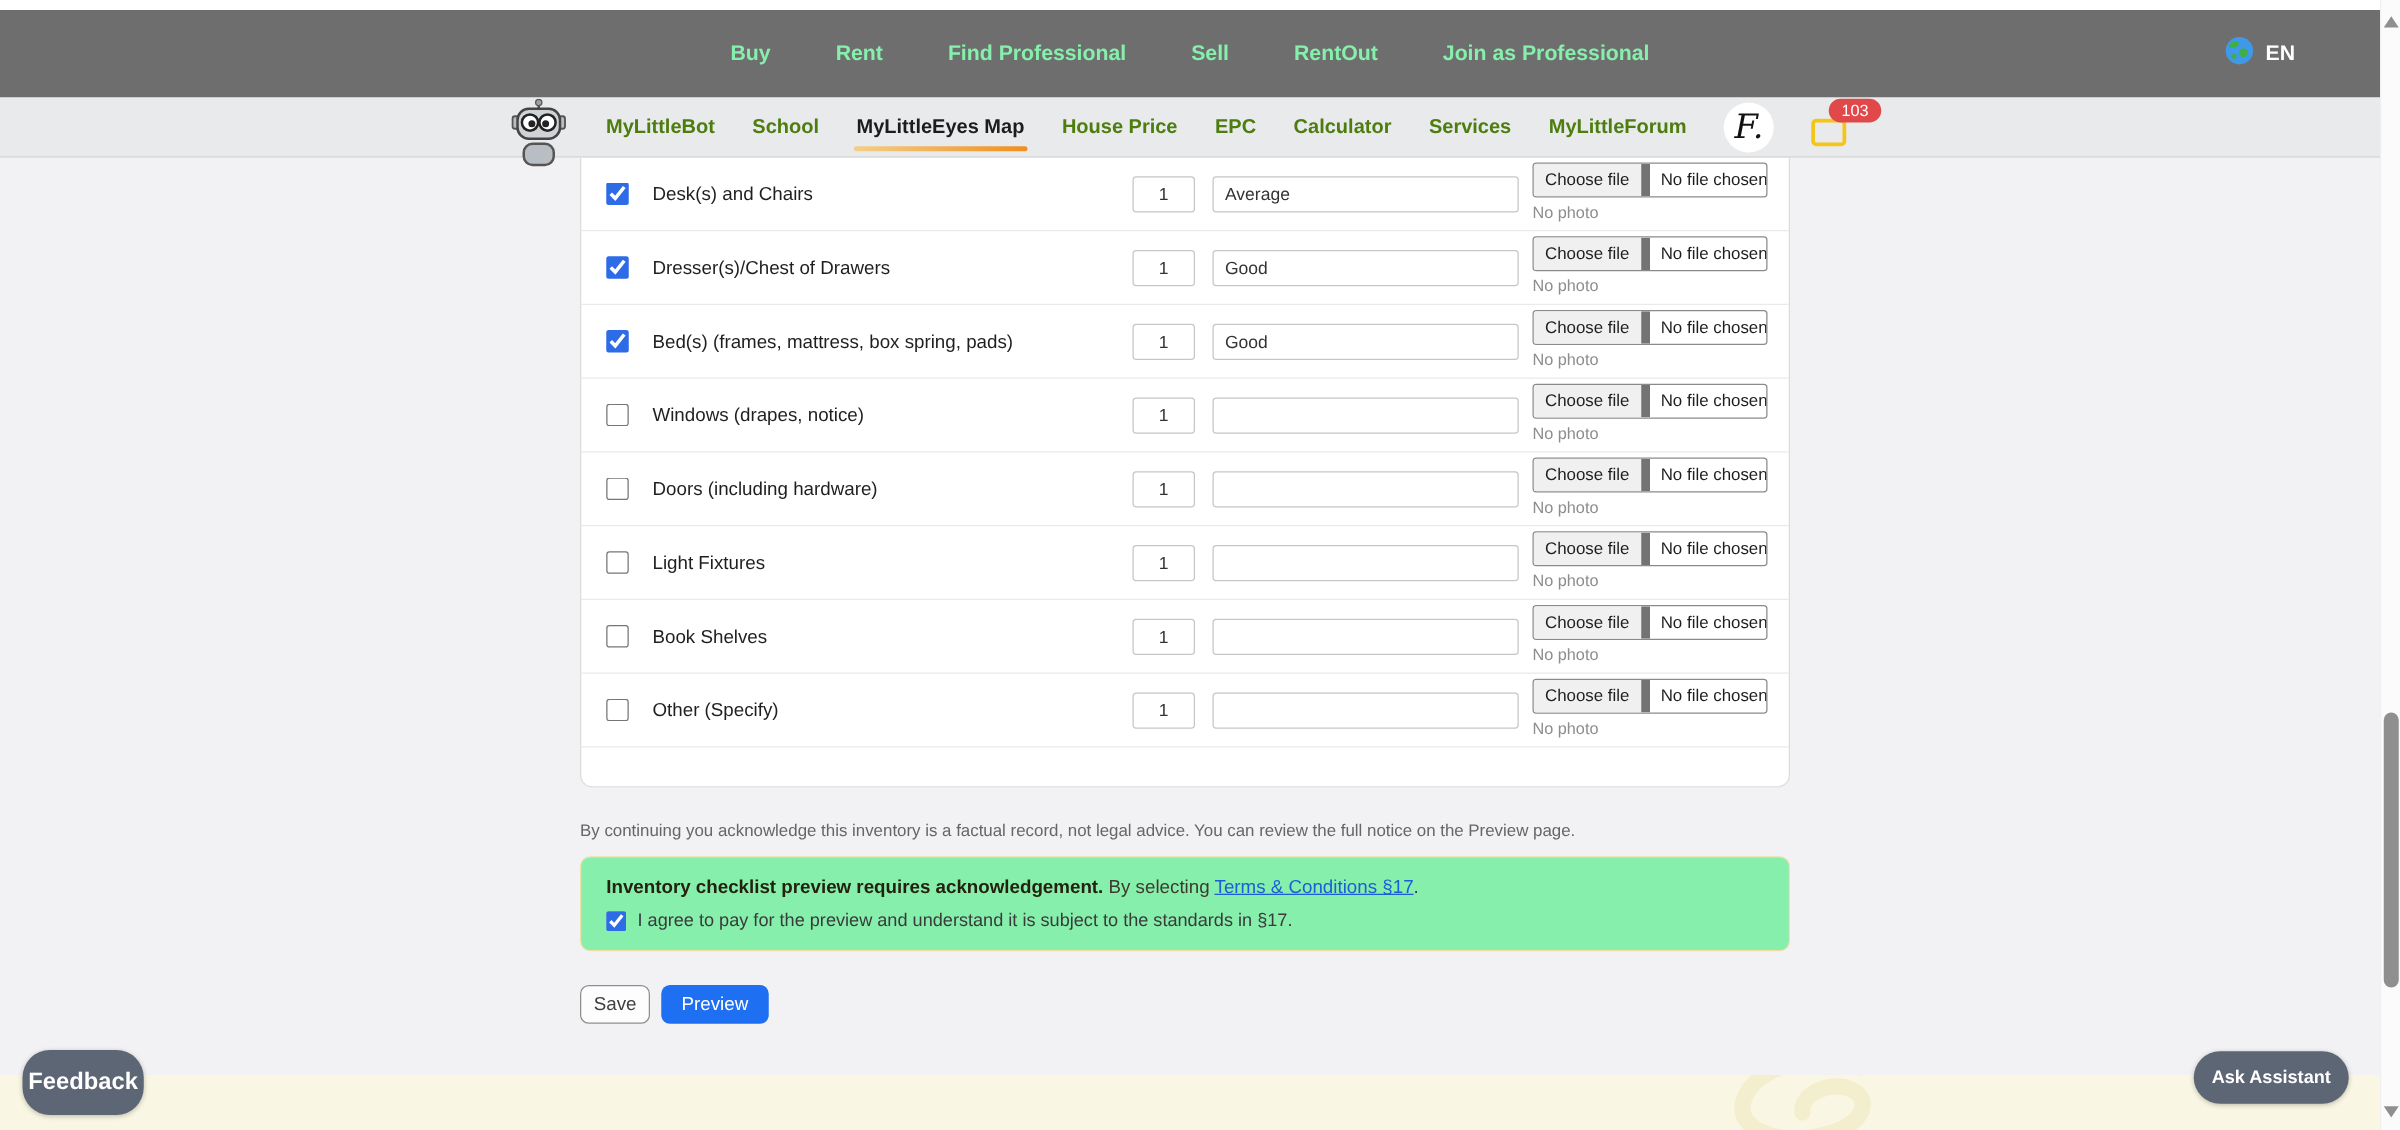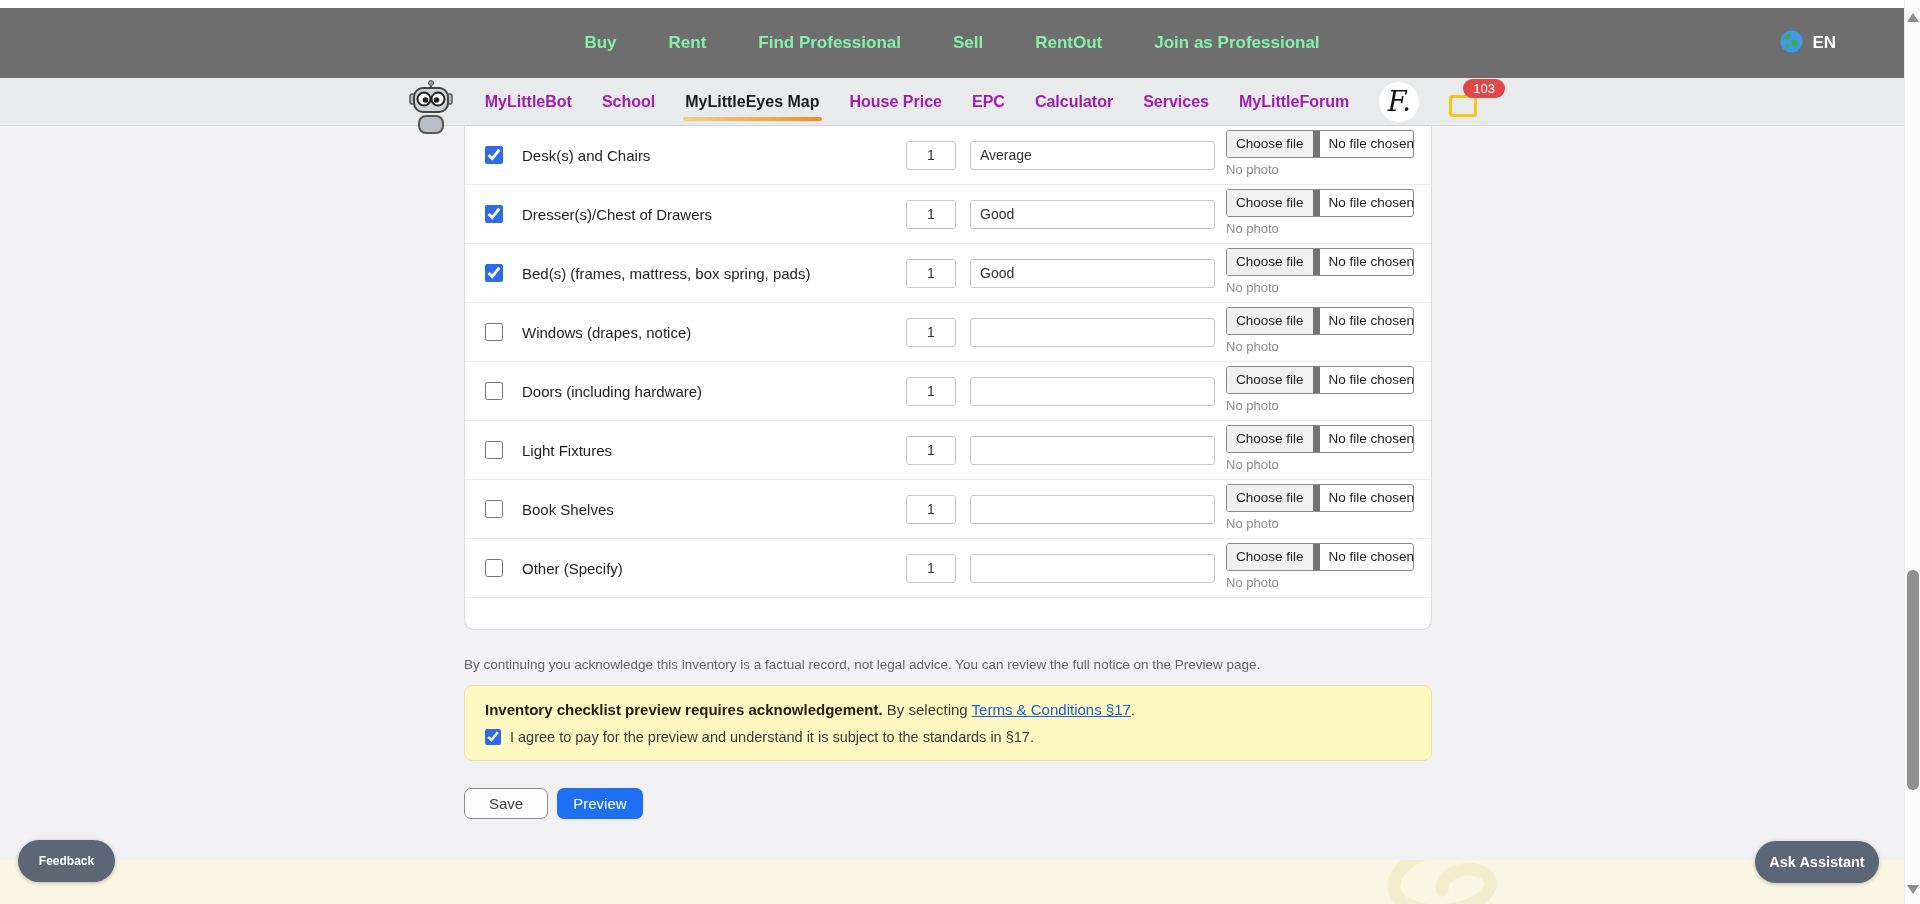--- a/index.html
+++ b/index.html
@@ -25,21 +25,21 @@
   .logo-eyes { margin-left:4px; position:relative; top:2px; }
   .lang { position:absolute; right:68px; display:flex; align-items:center; gap:9px; }
   .lang-label { color:#ffffff; font-size:17px; font-weight:700; }
 
   
   .subnav {
     height:48px; width:1904px; background:#e9eaec; border-bottom:1px solid #d6d6d6;
     display:flex; align-items:center; justify-content:center; gap:30px;
     position:relative; z-index:3;
   }
-  .subnav-item { font-size:16px; font-weight:700; color:#a21caf; cursor:pointer; position:relative; white-space:nowrap; }
+  .subnav-item { font-size:16px; font-weight:700; color:#4d7c0f; cursor:pointer; position:relative; white-space:nowrap; }
   .subnav-item.active { color:#1c1c1c; }
   .subnav-item.active::after {
     content:""; position:absolute; left:-2px; right:-2px; bottom:-10px; height:4px; border-radius:2px;
     background:linear-gradient(90deg,#f3cf8a,#ef8f1f);
   }
   .robot { position:relative; top:8px; margin-right:2px; cursor:pointer; }
   .monogram {
     width:40px; height:40px; border-radius:50%; background:#ffffff;
     display:flex; align-items:center; justify-content:center;
     font-family:"DejaVu Serif", serif; font-style:italic; font-size:27px; color:#111;
@@ -74,47 +74,47 @@
     display:flex; align-items:stretch; border:1px solid #8a8a8a; border-radius:3px;
     height:28px; background:#ffffff; font-size:13.5px; cursor:pointer; overflow:hidden;
   }
   .file-btn { background:#f0f0f0; border-right:7px solid #737373; padding:0 9px; display:flex; align-items:center; color:#1e1e1e; white-space:nowrap; }
   .file-status { padding:0 9px; display:flex; align-items:center; color:#1e1e1e; white-space:nowrap; }
   .no-photo { font-size:13px; color:#8d8d8d; margin-top:4px; }
 
   .legal-note { margin-top:27px; font-size:13.5px; color:#666666; }
 
   .ack-box {
-    margin-top:13px; background:#fef9c3; border:1px solid #f0e0a8; border-radius:8px;
+    margin-top:13px; background:#86efac; border:1px solid #f0e0a8; border-radius:8px;
     padding:15px 20px;
   }
   .ack-line1 { font-size:15px; color:#3e3a2e; }
   .ack-bold { font-weight:700; color:#25210f; }
   .ack-link { color:#1a5ed8; text-decoration:underline; cursor:pointer; }
   .ack-line2 { margin-top:11px; display:flex; align-items:center; font-size:14.5px; color:#3a3a3a; }
   .ack-line2 input[type=checkbox] { width:16px; height:16px; accent-color:#2e6be6; margin-right:9px; cursor:pointer; }
 
   .actions { margin-top:27px; display:flex; gap:9px; }
   .btn-save {
     background:#fdfdfd; border:1px solid #8f8f8f; border-radius:7px; color:#3f3f3f;
-    font-size:15px; font-family:inherit; padding:6px 24px; cursor:pointer;
+    font-size:15px; font-family:inherit; padding:6px 10px; cursor:pointer;
   }
   .btn-preview {
     background:#1f6ff2; border:none; border-radius:7px; color:#ffffff;
     font-size:15px; font-family:inherit; padding:7px 16px; cursor:pointer;
   }
 
   
   .footer { position:absolute; left:0; bottom:0; width:1904px; height:44px; background:#f9f7e3; overflow:hidden; }
   .pill {
     position:absolute; background:#5d6674; color:#ffffff; font-weight:700;
     border-radius:22px; display:flex; align-items:center; justify-content:center;
     box-shadow:0 1px 4px rgba(0,0,0,0.25); cursor:pointer; z-index:10;
   }
-  .pill-feedback { left:18px; top:840px; width:97px; height:42px; font-size:12px; }
+  .pill-feedback { left:18px; top:840px; width:97px; height:52px; font-size:19px; }
   .pill-assistant { left:1755px; top:841px; width:124px; height:42px; font-size:14.5px; }
 
   
   .scrollbar {
     position:absolute; right:0; top:0; width:16px; height:904px;
     background:#fbfbfb; border-left:1px solid #f0f0f0; z-index:20;
   }
   .sb-up {
     position:absolute; top:13px; left:2px;
     width:0; height:0; border-left:6px solid transparent; border-right:6px solid transparent;

